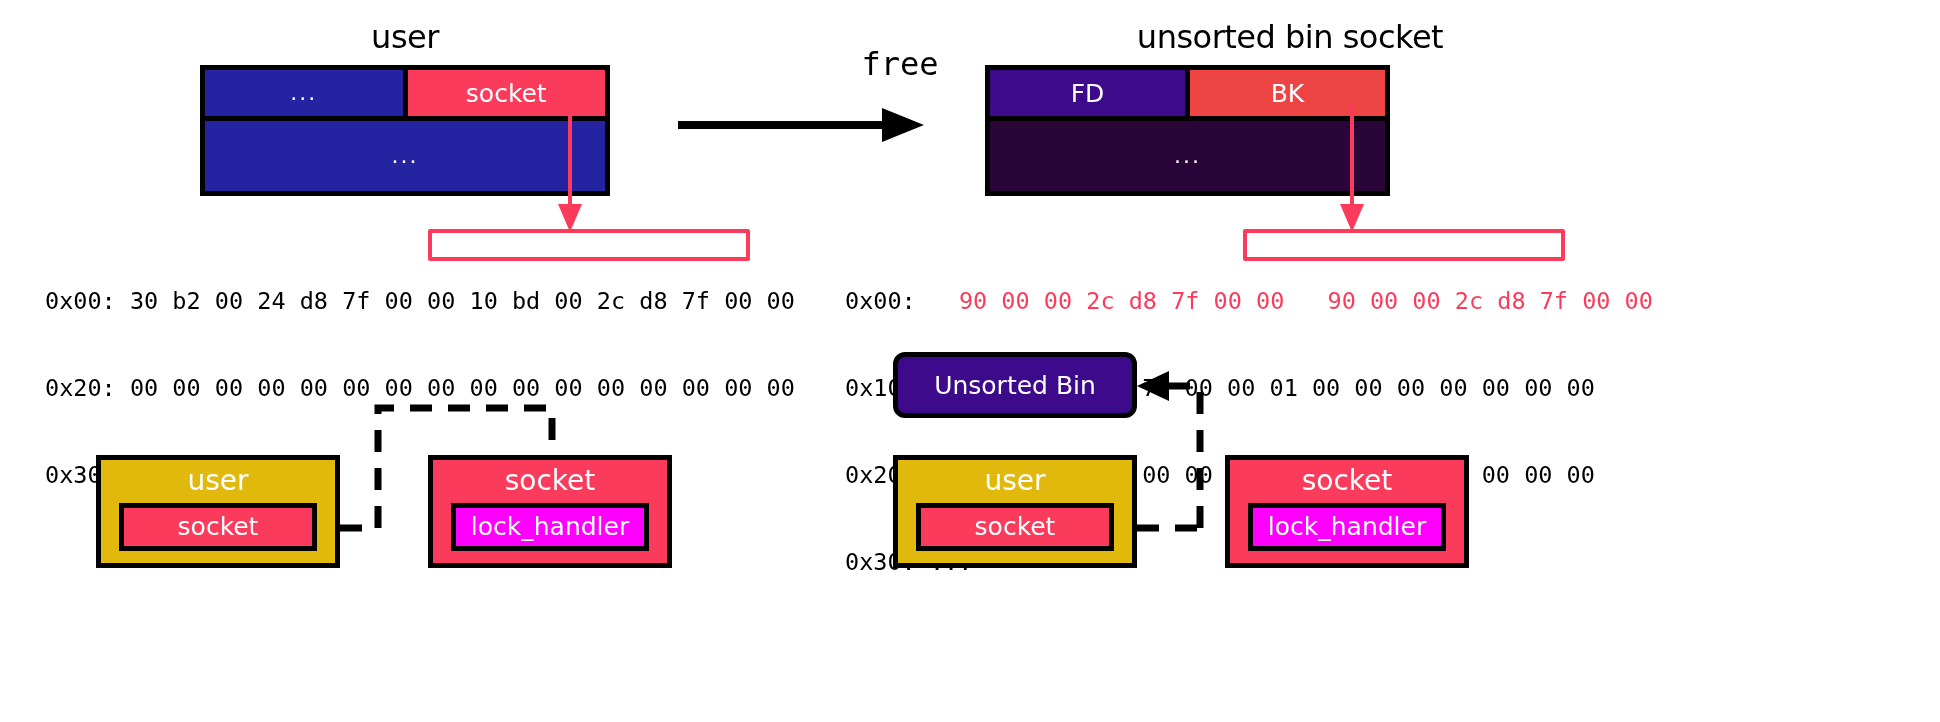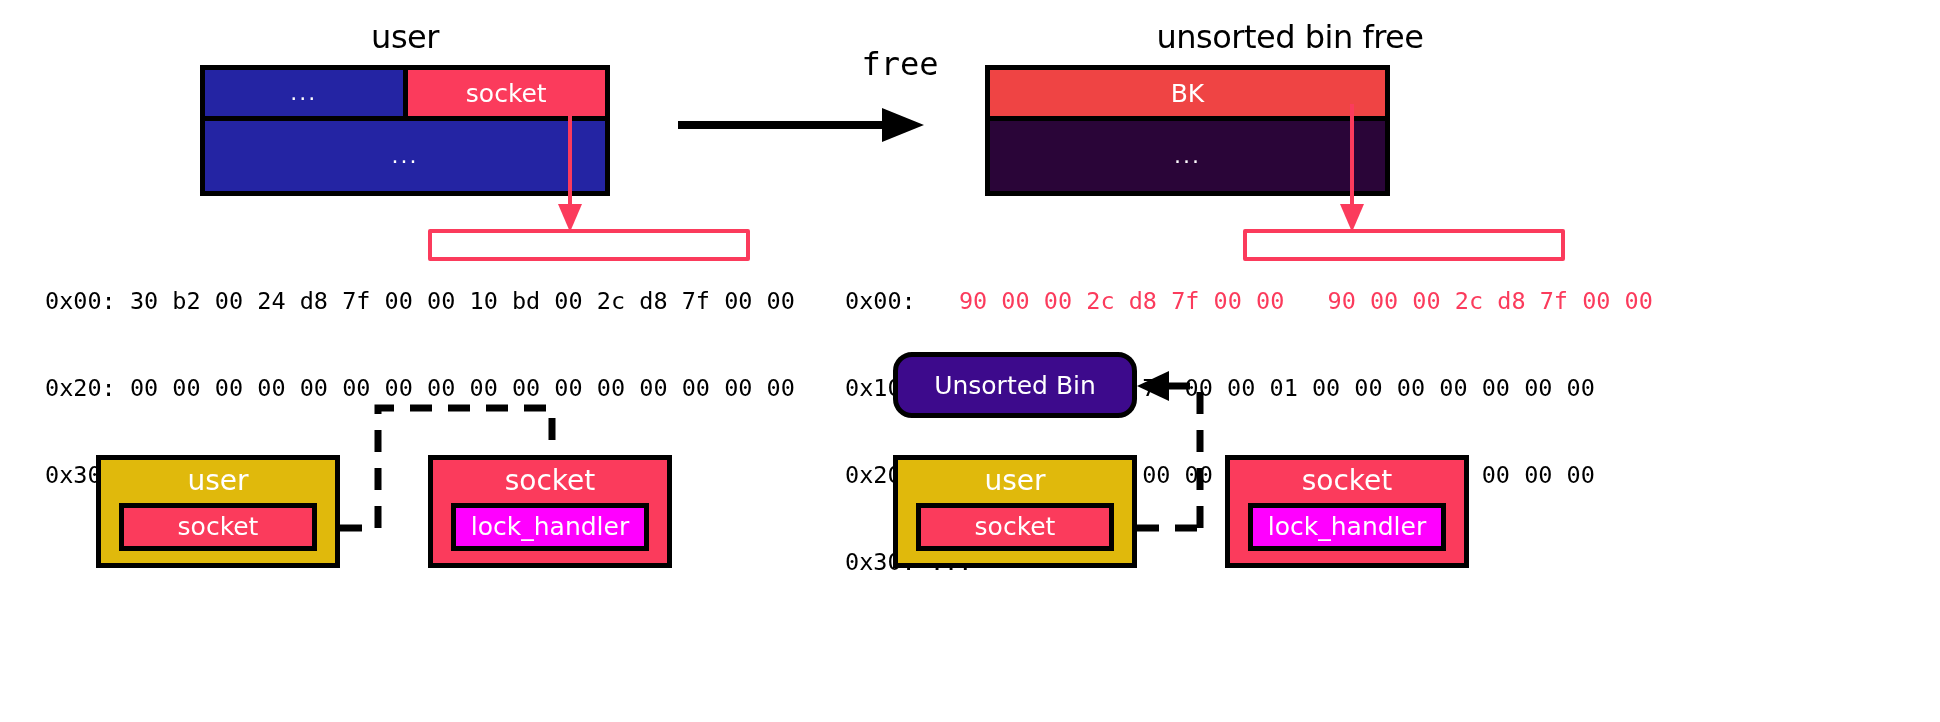--- a/index.html
+++ b/index.html
@@ -127,21 +127,21 @@
     display: flex;
     align-items: center;
     justify-content: center;
     color: #ffffff;
     font-size: 25px;
     font-family: "DejaVu Sans", sans-serif;
   }
   .binbox {
     position: absolute;
     border: 5px solid #000000;
-    border-radius: 19px;
+    border-radius: 12px;
     box-sizing: border-box;
     display: flex;
     align-items: center;
     justify-content: center;
     color: #ffffff;
     font-size: 25px;
     font-family: "DejaVu Sans", sans-serif;
   }
   svg { display: block; overflow: visible; }
 </style>
@@ -174,24 +174,27 @@
   </div>
 
   <div class="free-label" style="left:750px; top:45px; width:300px; text-align:center;">free</div>
   <div class="abs" style="left:678px; top:105px;">
     <svg width="250" height="40" viewBox="0 0 250 40">
       <line x1="0" y1="20" x2="212" y2="20" stroke="#000000" stroke-width="8"></line>
       <polygon points="246,20 204,3 204,37" fill="#000000"></polygon>
     </svg>
   </div>
 
-  <div class="panel-title" style="left:1085px; top:18px; width:410px;">unsorted bin free</div>
+  <div class="panel-title" style="left:1085px; top:18px; width:410px;">unsorted bin socket</div>
 
   <div class="chunk" style="left:985px; top:65px; width:405px; height:131px;">
     <div class="chunk-row-top">
+      <div class="chunk-cell left-cell" style="background:#3d0a8c;">
+        <span>FD</span>
+      </div>
       <div class="chunk-cell" style="background:#ef4444;">
         <span>BK</span>
       </div>
     </div>
     <div class="chunk-body" style="background:#2a0538;">
       <span class="ellipsis-dots">...</span>
     </div>
   </div>
 
   <div class="red-arrow" style="left:1332px; top:104px;">

